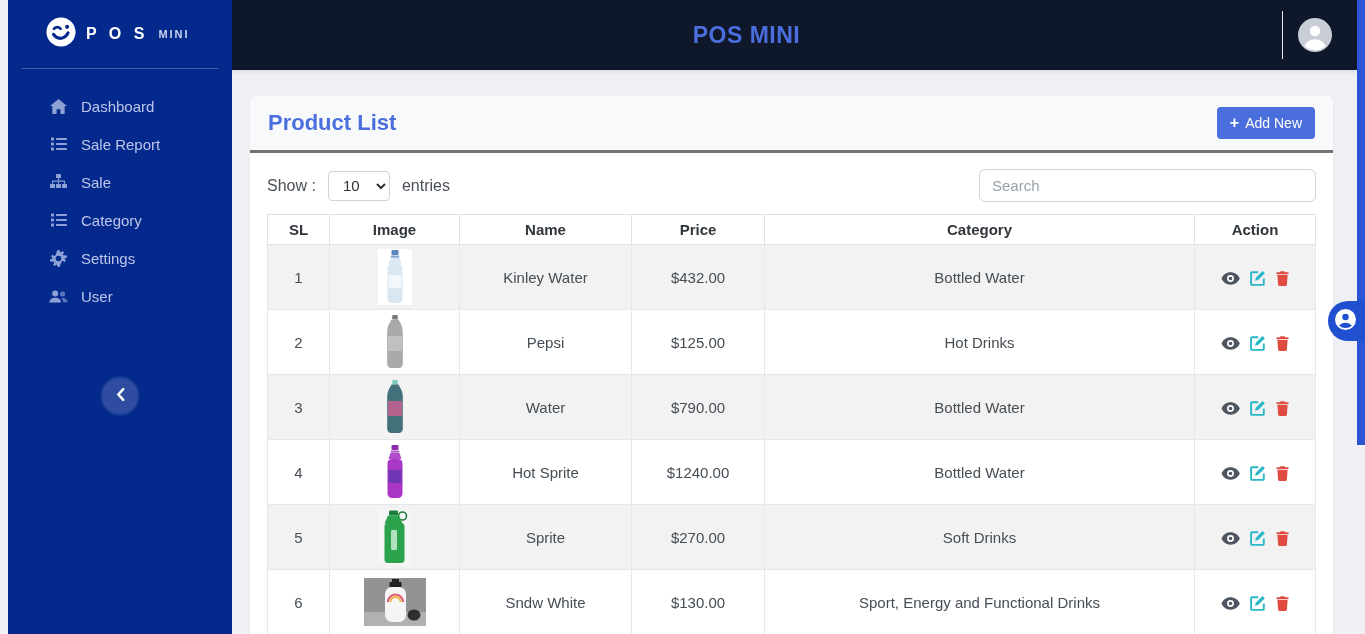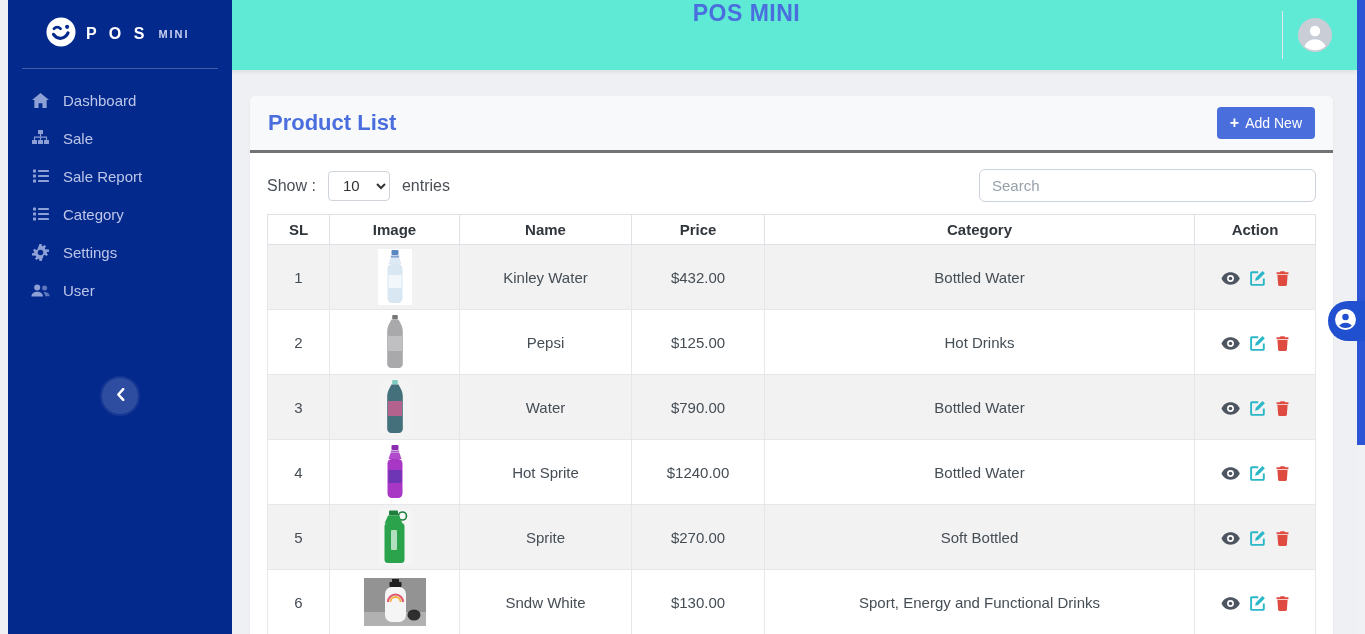--- a/index.html
+++ b/index.html
@@ -7,31 +7,31 @@
   body {
     width:1365px; height:634px; overflow:hidden; position:relative;
     font-family:"Liberation Sans", sans-serif; background:#eef0f4;
   }
   
   .sidebar { position:absolute; left:8px; top:0; bottom:0; width:224px; background:#04298d; z-index:5; }
   .brand { display:flex; align-items:center; gap:10px; padding:17px 0 15px 38px; }
   .brand-pos { color:#fff; font-weight:bold; font-size:16px; letter-spacing:4px; }
   .brand-mini { color:#c7d1ef; font-size:11px; letter-spacing:2px; font-weight:600; }
   .side-divider { border-top:1px solid rgba(255,255,255,.25); margin:2px 14px 12px; }
-  .menu { list-style:none; margin:0; padding:0; }
+  .menu { list-style:none; margin:18px; padding:0; }
   .menu-item { display:flex; align-items:center; gap:13px; height:38px; padding-left:23px;
     font-size:15px; color:#bcc6e8; cursor:pointer; }
   .mi-icon { width:19px; display:flex; justify-content:center; align-items:center; }
   .collapse-btn { position:absolute; left:94px; top:378px; width:36px; height:36px; border-radius:50%;
     border:none; background:rgba(255,255,255,.17); display:flex; align-items:center; justify-content:center;
     cursor:pointer; outline:2px solid rgba(255,255,255,.07); }
   
   .content { position:absolute; left:224px; right:8px; top:0; bottom:0; }
-  .topbar { position:relative; height:70px; background:#5eead4; box-shadow:0 2px 4px rgba(33,40,50,.09);
-    display:flex; align-items:flex-start; justify-content:center; z-index:3; }
+  .topbar { position:relative; height:70px; background:#0f172a; box-shadow:0 2px 4px rgba(33,40,50,.09);
+    display:flex; align-items:center; justify-content:center; z-index:3; }
   .topbar h1 { margin:0; font-size:23px; color:#4a6edd; letter-spacing:.5px; transform:translateX(-44px); }
   .topbar-divider { position:absolute; right:74px; top:11px; height:48px; border-left:1px solid #e4e7eb; }
   .avatar-btn { position:absolute; right:25px; top:18px; width:34px; height:34px; border:none;
     background:transparent; padding:0; cursor:pointer; }
   main { padding:26px 24px 0 26px; }
   .card { background:#fff; border-radius:6px; box-shadow:0 1px 3px rgba(0,0,0,.05); }
   .card-header { background:#f8f9fa; border-bottom:3px solid #737373; border-radius:6px 6px 0 0;
     padding:11px 18px; display:flex; align-items:center; justify-content:space-between; }
   .card-header h2 { margin:0; font-size:22px; color:#4a6edd; }
   .add-new { background:#4a6edb; color:#fff; border:none; border-radius:4px; font-size:14px;
@@ -81,51 +81,51 @@
     <span class="mi-icon">
             <svg width="17" height="15" viewBox="0 0 16 14">
               <path fill="#8ea1d6" d="M8 0l8 6.5h-2.2V14H9.8V9.5H6.2V14H2.2V6.5H0z"></path>
             </svg>
           </span>
     <span class="mi-label">Dashboard</span>
   </li>
 
   <li class="menu-item">
     <span class="mi-icon">
+            <svg width="16" height="14" viewBox="0 0 16 14">
+              <g fill="#8ea1d6">
+                <rect y="0.5" width="3" height="3" rx="0.6"></rect>
+                <rect x="5" y="1" width="11" height="2" rx="0.4"></rect>
+                <rect y="5.5" width="3" height="3" rx="0.6"></rect>
+                <rect x="5" y="6" width="11" height="2" rx="0.4"></rect>
+                <rect y="10.5" width="3" height="3" rx="0.6"></rect>
+                <rect x="5" y="11" width="11" height="2" rx="0.4"></rect>
+              </g>
+            </svg>
+          </span>
+    <span class="mi-label">Sale Report</span>
+  </li>
+
+  <li class="menu-item">
+    <span class="mi-icon">
             <svg width="17" height="16" viewBox="0 0 17 16">
               <g fill="#8ea1d6">
                 <rect x="6" width="5" height="4" rx="0.5"></rect>
                 <rect x="7.9" y="4" width="1.2" height="2.6"></rect>
                 <rect x="2" y="6.5" width="13" height="1.2"></rect>
                 <rect x="1.9" y="7.2" width="1.2" height="2.6"></rect>
                 <rect x="7.9" y="7.2" width="1.2" height="2.6"></rect>
                 <rect x="13.9" y="7.2" width="1.2" height="2.6"></rect>
                 <rect y="10" width="5" height="4" rx="0.5"></rect>
                 <rect x="6" y="10" width="5" height="4" rx="0.5"></rect>
                 <rect x="12" y="10" width="5" height="4" rx="0.5"></rect>
               </g>
             </svg>
           </span>
     <span class="mi-label">Sale</span>
-  </li>
-
-  <li class="menu-item">
-    <span class="mi-icon">
-            <svg width="16" height="14" viewBox="0 0 16 14">
-              <g fill="#8ea1d6">
-                <rect y="0.5" width="3" height="3" rx="0.6"></rect>
-                <rect x="5" y="1" width="11" height="2" rx="0.4"></rect>
-                <rect y="5.5" width="3" height="3" rx="0.6"></rect>
-                <rect x="5" y="6" width="11" height="2" rx="0.4"></rect>
-                <rect y="10.5" width="3" height="3" rx="0.6"></rect>
-                <rect x="5" y="11" width="11" height="2" rx="0.4"></rect>
-              </g>
-            </svg>
-          </span>
-    <span class="mi-label">Sale Report</span>
   </li>
 
   <li class="menu-item">
     <span class="mi-icon">
             <svg width="16" height="14" viewBox="0 0 16 14">
               <g fill="#8ea1d6">
                 <rect y="0.5" width="3" height="3" rx="0.6"></rect>
                 <rect x="5" y="1" width="11" height="2" rx="0.4"></rect>
                 <rect y="5.5" width="3" height="3" rx="0.6"></rect>
                 <rect x="5" y="6" width="11" height="2" rx="0.4"></rect>
@@ -392,21 +392,21 @@
                       <circle cx="24.5" cy="7" r="4" fill="none" stroke="#1e7e3c" stroke-width="1.6"></circle>
                       <rect x="11" y="1.5" width="9" height="5" rx="1" fill="#1e7e3c"></rect>
                       <path d="M10 6.5h11l3.5 8h-18z" fill="#2ba24c"></path>
                       <rect x="6.5" y="14" width="20" height="40" rx="3.5" fill="#2ba24c"></rect>
                       <rect x="13" y="21" width="6" height="20" rx="1" fill="#bfe7cb" opacity="0.9"></rect>
                     </svg>
                   </div>
     </td>
     <td class="c-name">Sprite</td>
     <td class="c-price">$270.00</td>
-    <td class="c-cat">Soft Bottled</td>
+    <td class="c-cat">Soft Drinks</td>
     <td class="c-act">
       <span class="act view">
                     <svg width="19" height="13" viewBox="0 0 20 14">
                       <path d="M10 .3C5.6.3 1.9 3 .3 7c1.6 4 5.3 6.7 9.7 6.7S18.4 11 20 7C18.4 3 14.4.3 10 .3z" fill="#4d5560"></path>
                       <circle cx="10" cy="7" r="3.7" fill="#fff"></circle>
                       <circle cx="10" cy="7" r="1.9" fill="#4d5560"></circle>
                     </svg>
                   </span>
       <span class="act edit">
                     <svg width="16" height="16" viewBox="0 0 16 16">

